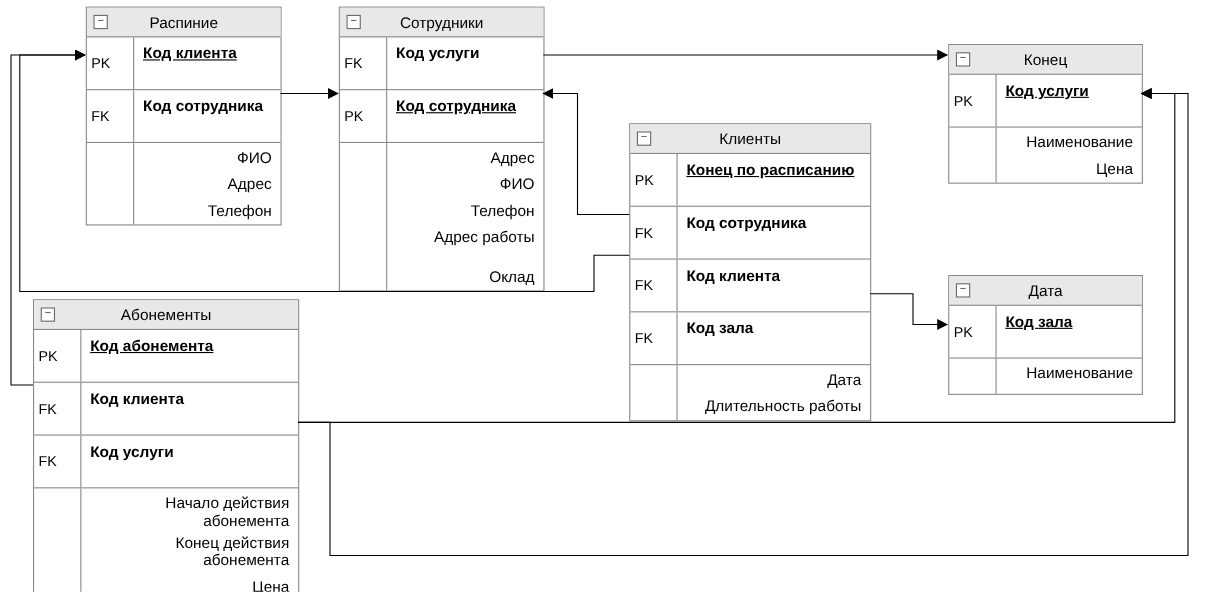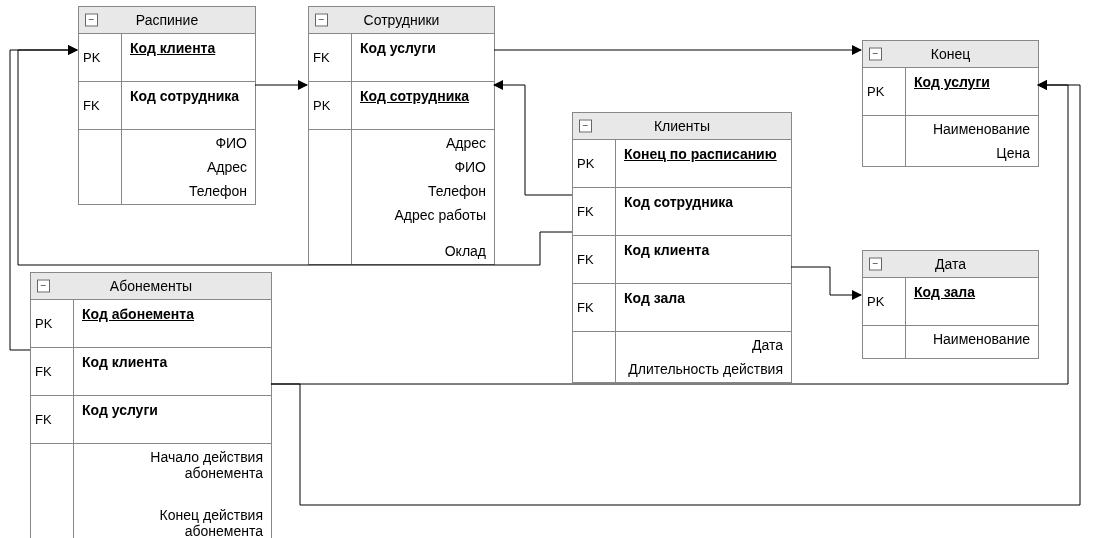--- a/index.html
+++ b/index.html
@@ -160,21 +160,21 @@
       <div class="field-col">Код клиента</div>
     </div>
   <div class="entity-row fk">
       <div class="key-col">FK</div>
       <div class="field-col">Код зала</div>
     </div>
   <div class="entity-row attrs">
       <div class="key-col"></div>
       <div class="field-col">
     <div>Дата</div>
-    <div style="margin-top:8px">Длительность действия</div>
+    <div style="margin-top:8px">Длительность работы</div>
   </div>
     </div>
 </div>
 
 <div class="entity" style="left:862px; top:250px; width:175px;">
   <div class="entity-header">
     <span class="collapse-icon">−</span>
     <span>Дата</span>
   </div>
   <div class="entity-row pk">
@@ -203,21 +203,21 @@
       <div class="field-col">Код клиента</div>
     </div>
   <div class="entity-row fk">
       <div class="key-col">FK</div>
       <div class="field-col">Код услуги</div>
     </div>
   <div class="entity-row attrs">
       <div class="key-col"></div>
       <div class="field-col">
     <div>Начало действия абонемента</div>
-    <div style="margin-top:26px">Конец действия абонемента</div>
+    <div style="margin-top:4px">Конец действия абонемента</div>
     <div style="margin-top:8px">Цена</div>
   </div>
     </div>
 </div>
 
 <svg class="connectors">
   <defs>
     <marker id="arrow" markerWidth="10" markerHeight="10" refX="9" refY="5" orient="auto">
       <path d="M0,0 L10,5 L0,10 Z" fill="#000"></path>
     </marker>

